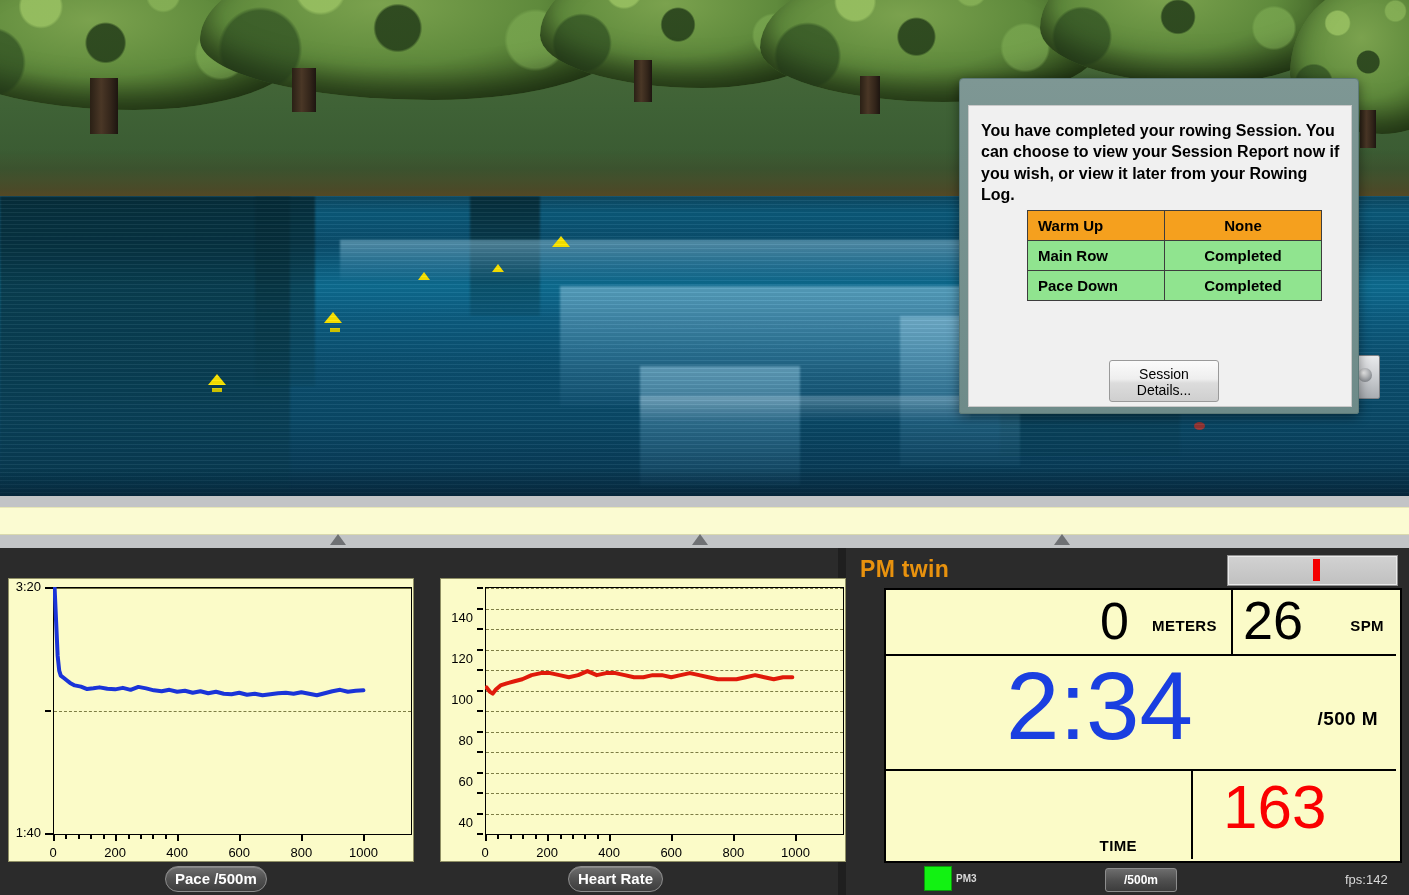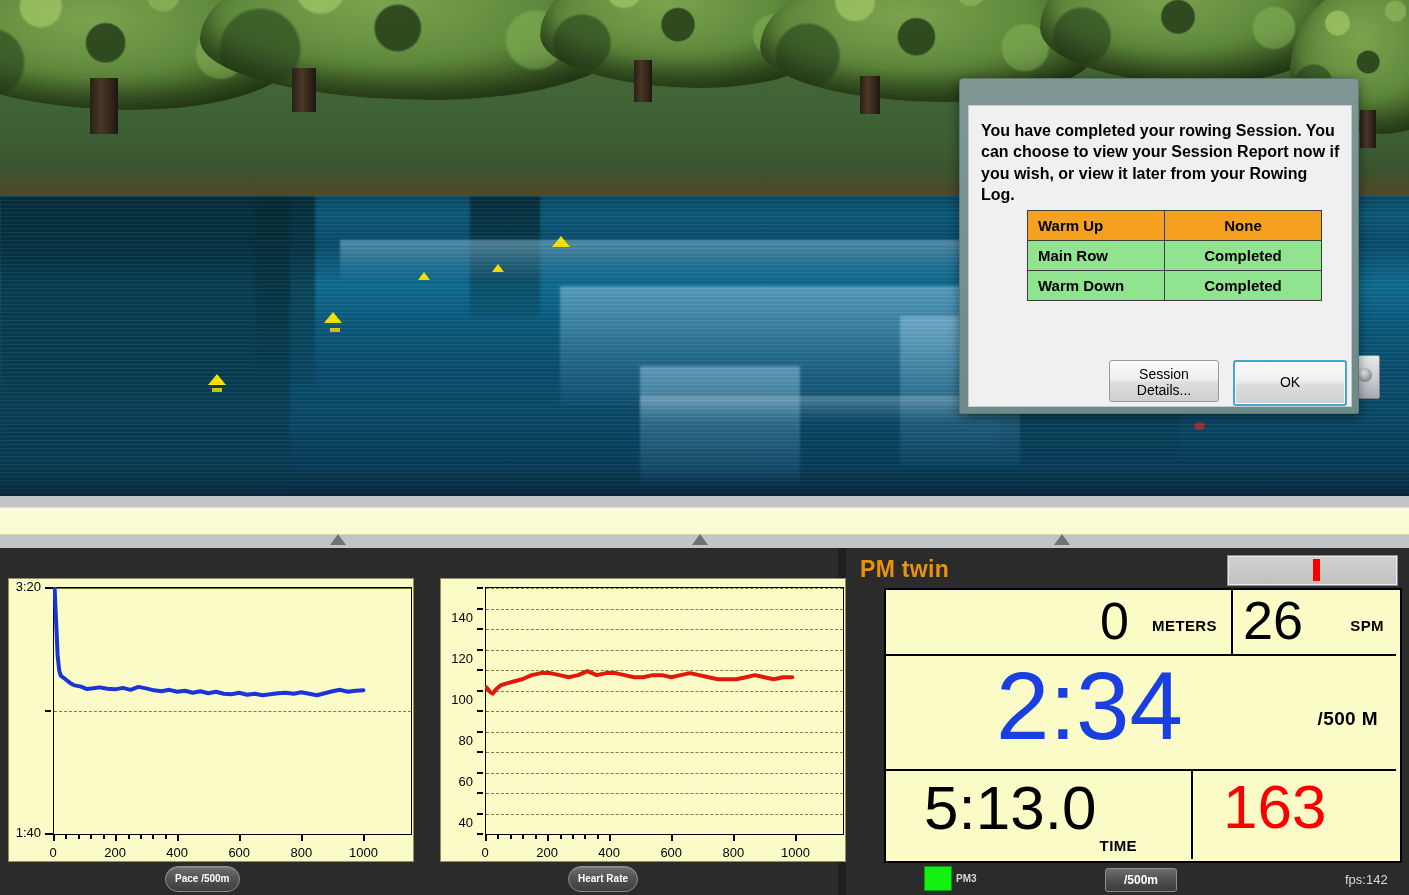--- a/index.html
+++ b/index.html
@@ -69,21 +69,21 @@
   .ytick{position:absolute;width:7px;height:0;border-top:2px solid #000;}
   .ylab{position:absolute;font-size:13px;color:#000;text-align:right;white-space:nowrap;}
   .xtick{position:absolute;width:0;height:7px;border-left:2px solid #000;}
   .xlab{position:absolute;font-size:13px;color:#000;text-align:center;white-space:nowrap;}
 
   
   #toolbar{position:absolute;left:0;top:862px;width:838px;height:33px;background:#2b2b2b;}
   .tb-btn{
     position:absolute;top:4px;height:24px;line-height:24px;
     background:linear-gradient(180deg,#6f6f6f 0%,#525252 48%,#3d3d3d 100%);
-    border:1px solid #8d8d8d;border-radius:13px;color:#fff;font-size:10px;font-weight:bold;
+    border:1px solid #8d8d8d;border-radius:13px;color:#fff;font-size:15px;font-weight:bold;
     padding:0 9px;text-align:center;box-shadow:inset 0 1px 0 rgba(255,255,255,.18);
   }
   #btn-pace{left:165px;}
   #btn-hr{left:568px;}
   .tb-hint{position:absolute;left:310px;top:4px;width:250px;height:24px;line-height:24px;color:#e8e8e8;font-size:15px;text-align:center;}
 
   
   #pm{position:absolute;left:846px;top:548px;width:563px;height:347px;background:#2b2b2b;}
   #pm-title{position:absolute;left:14px;top:8px;font-size:23px;font-weight:bold;color:#e8920e;letter-spacing:.3px;}
   #pm-strokebar{
@@ -345,27 +345,26 @@
         <div class="unit" style="position:absolute;right:14px;top:27px;">METERS</div>
       </div>
       <div class="pm-sep-v" style="left:345px;top:0;height:64px;"></div>
       <div class="pm-cell" style="left:347px;top:0;width:163px;height:64px;">
         <div class="big" style="position:absolute;left:10px;top:3px;font-size:54px;">26</div>
         <div class="unit" style="position:absolute;right:12px;top:27px;">SPM</div>
       </div>
       <div class="pm-sep-h" style="left:0;top:64px;width:510px;"></div>
 
       <div class="pm-cell" style="left:0;top:66px;width:510px;height:113px;">
-        <div class="big" style="position:absolute;left:110px;top:2px;font-size:96px;color:#1a3fe0;">2:34</div>
+        <div class="big" style="position:absolute;left:120px;top:2px;font-size:96px;color:#1a3fe0;">2:34</div>
         <div class="unit" style="position:absolute;right:18px;top:52px;font-size:19px;">/500 M</div>
       </div>
       <div class="pm-sep-h" style="left:0;top:179px;width:510px;"></div>
 
       <div class="pm-cell" style="left:0;top:181px;width:305px;height:88px;">
-        <div class="big" style="position:absolute;left:38px;top:6px;font-size:62px;">5:13.0</div>
         <div class="unit" style="position:absolute;right:54px;top:66px;">TIME</div>
       </div>
       <div class="pm-sep-v" style="left:305px;top:181px;height:88px;"></div>
       <div class="pm-cell" style="left:307px;top:181px;width:203px;height:88px;">
         <div class="big" style="position:absolute;left:30px;top:5px;font-size:62px;color:#fa0000;">163</div>
       </div>
     </div>
 
     <div id="pm-led"></div>
     <div id="pm-led-label">PM3</div>
@@ -381,25 +380,24 @@
         <tbody id="dlg-table-body">
             <tr>
               <td class="lbl" style="background: rgb(245, 160, 30);">Warm Up</td>
               <td style="background: rgb(245, 160, 30);">None</td>
             </tr>
             <tr>
               <td class="lbl" style="background: rgb(144, 228, 143);">Main Row</td>
               <td style="background: rgb(144, 228, 143);">Completed</td>
             </tr>
             <tr>
-              <td class="lbl" style="background: rgb(144, 228, 143);">Warm Down</td>
+              <td class="lbl" style="background: rgb(144, 228, 143);">Pace Down</td>
               <td style="background: rgb(144, 228, 143);">Completed</td>
             </tr>
           </tbody>
       </table>
       <div id="dlg-buttons">
         <div class="dlg-btn" id="btn-session-details"><span>Session</span><br><span>Details...</span></div>
-        <div class="dlg-btn" id="btn-ok">OK</div>
       </div>
     </div>
   </div>
 
 </div>
 
 </body></html>

